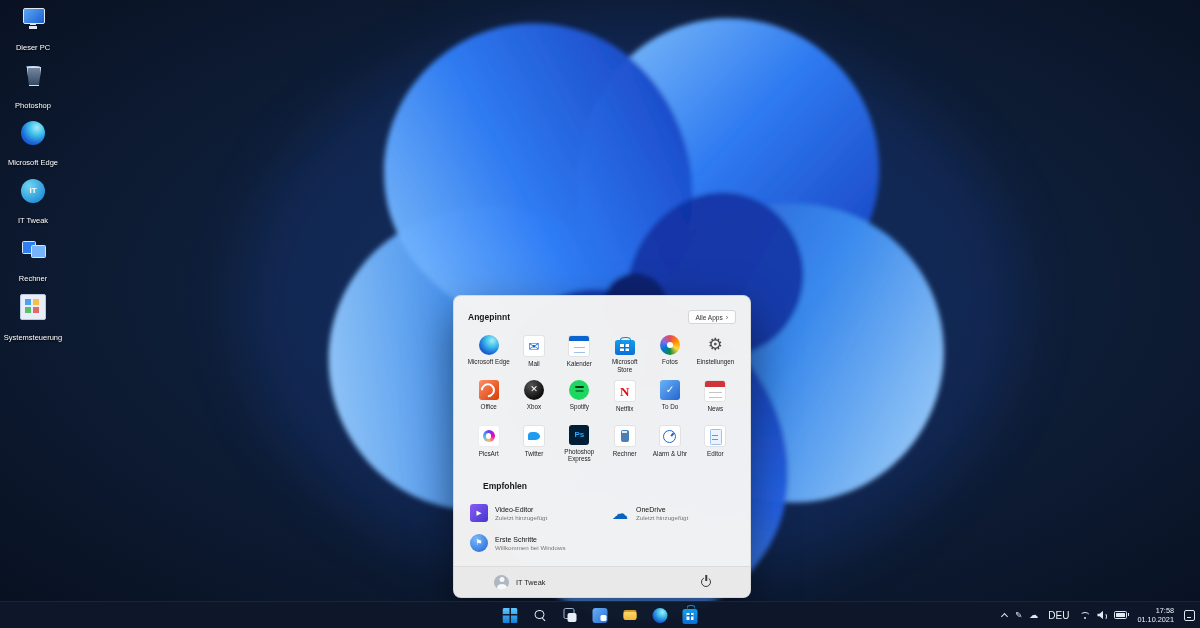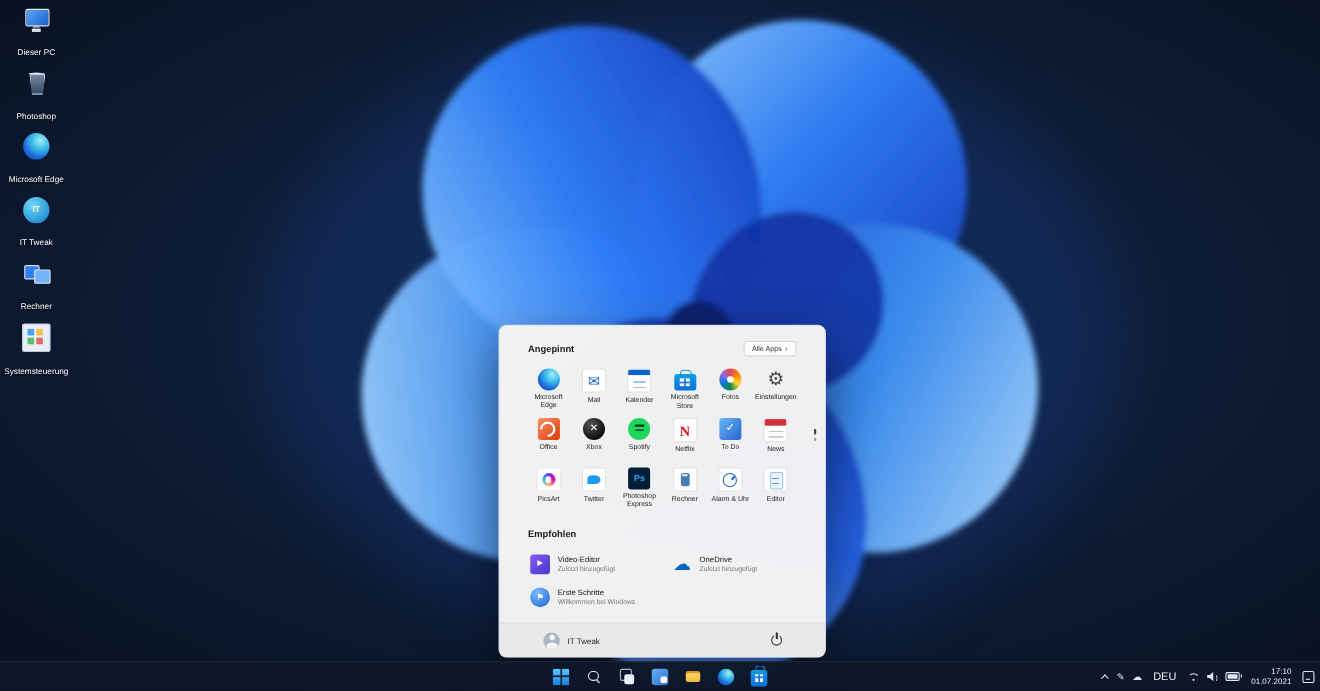--- a/index.html
+++ b/index.html
@@ -89,33 +89,33 @@
   .task-view-icon::before{content:"";position:absolute;left:6%;top:6%;width:58%;height:58%;border:1.3px solid #9fb6d4;border-radius:2px}
   .task-view-icon::after{content:"";position:absolute;right:6%;bottom:6%;width:58%;height:58%;background:#e8eef6;border-radius:2px}
   .widgets-icon{background:linear-gradient(135deg,#68b0f8,#2a6fd4);border-radius:3px}
   .widgets-icon::after{content:"";position:absolute;right:10%;bottom:10%;width:38%;height:38%;background:#fff;border-radius:1.5px}
   .file-explorer-icon::before{content:"";position:absolute;left:5%;top:14%;width:90%;height:66%;background:#d79b28;border-radius:2px}
   .file-explorer-icon::after{content:"";position:absolute;left:5%;top:32%;width:90%;height:52%;background:linear-gradient(180deg,#ffd76e,#f5b73c);border-radius:2px}
   
   #start-menu{position:absolute;left:453px;top:295px;width:296px;height:301px;
     background:rgba(243,243,243,.985);border:1px solid rgba(0,0,0,.1);border-radius:8px;
     box-shadow:0 18px 45px rgba(0,0,0,.5);display:flex;flex-direction:column;overflow:hidden}
-  .menu-body{padding:14px 24px 0;flex:1;position:relative}
+  .menu-body{padding:14px 12px 0;flex:1;position:relative}
   .pinned-header-row{display:flex;justify-content:space-between;align-items:center;margin:0 2px 8px}
   .section-title{font-size:8.5px;font-weight:bold;color:#191919}
   .all-apps-btn{font-size:6.5px;color:#333;background:#fdfdfd;border:1px solid #d6d6d6;border-radius:3px;
     padding:2.5px 7px;display:flex;align-items:center;gap:3px;cursor:pointer}
   .all-apps-btn .chev{font-size:7px;line-height:1;color:#555}
   #pinned-grid{display:grid;grid-template-columns:repeat(6,1fr);row-gap:2px;position:relative}
   .app-tile{display:flex;flex-direction:column;align-items:center;gap:3px;padding:3px 0 2px;height:38px;border-radius:4px;cursor:pointer}
   .app-label{font-size:6.3px;color:#222;text-align:center;line-height:1.18;max-width:42px}
   .page-dots{position:absolute;right:-16px;top:58px;display:flex;flex-direction:column;align-items:center;gap:3px;cursor:pointer}
   .page-dots .dot{width:2.5px;height:2.5px;border-radius:50%;background:#9a9a9a}
   .page-dots .dot.active{background:#444;height:5px;border-radius:2px}
-  .rec-title-row{margin:10px 2px 8px}
+  .rec-title-row{margin:10px 17px 8px}
   #recommended-grid{display:grid;grid-template-columns:1fr 1fr;row-gap:6px;column-gap:10px}
   .rec-item{display:flex;align-items:center;gap:7px;padding:3px 4px;border-radius:4px;cursor:pointer}
   .rec-text{display:flex;flex-direction:column;gap:1px;min-width:0}
   .rec-title{font-size:7px;color:#111;white-space:nowrap}
   .rec-sub{font-size:6.2px;color:#767676;white-space:nowrap}
   .menu-footer{height:30px;background:#e9e9e9;border-top:1px solid #dcdcdc;display:flex;align-items:center;justify-content:space-between;padding:0 34px}
   .user-chip{display:flex;align-items:center;gap:7px;cursor:pointer;padding:3px 6px;border-radius:4px}
   .user-avatar{width:15px;height:15px;border-radius:50%;background:#aeb6c2;position:relative;overflow:hidden}
   .user-avatar::before{content:"";position:absolute;left:50%;top:2.5px;transform:translateX(-50%);width:5px;height:5px;border-radius:50%;background:#f5f7fa}
   .user-avatar::after{content:"";position:absolute;left:50%;top:9px;transform:translateX(-50%);width:10px;height:7px;border-radius:50% 50% 0 0;background:#f5f7fa}
@@ -419,20 +419,20 @@
     <span class="tray-icon">
         <span class="wifi-icon"></span>
       </span>
     <span class="tray-icon">
         <span class="volume-icon"></span>
       </span>
     <span class="tray-icon">
         <span class="battery-icon"></span>
       </span>
     <span class="tray-clock">
-      <span class="tray-time">17:10</span>
-      <span class="tray-date">01.07.2021</span>
+      <span class="tray-time">17:58</span>
+      <span class="tray-date">01.10.2021</span>
     </span>
     <span class="tray-icon">
         <span class="action-center-icon"></span>
       </span>
   </div>
 </div>
 
 </body></html>

